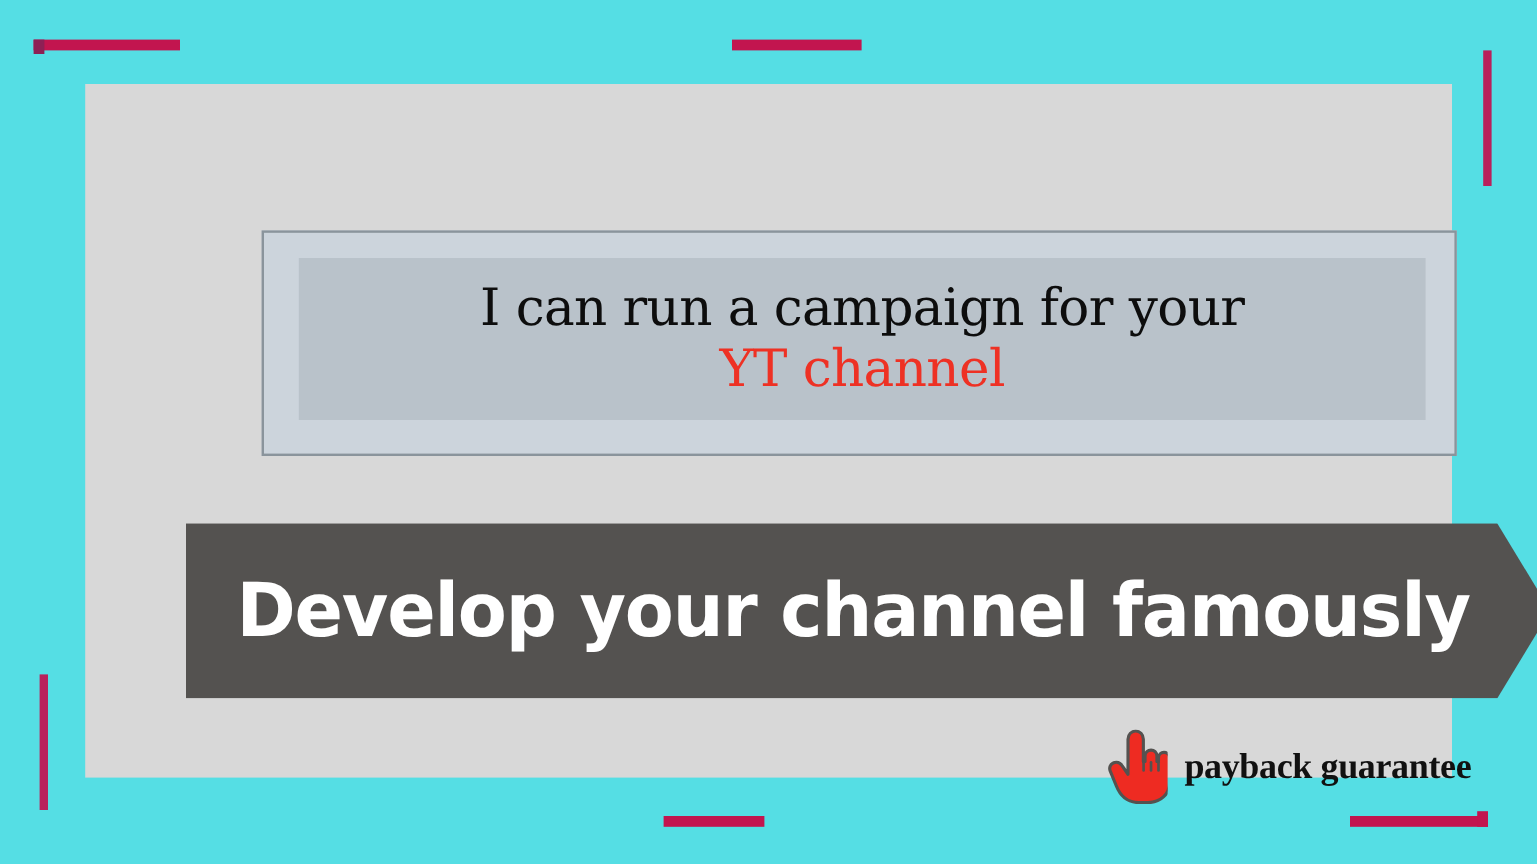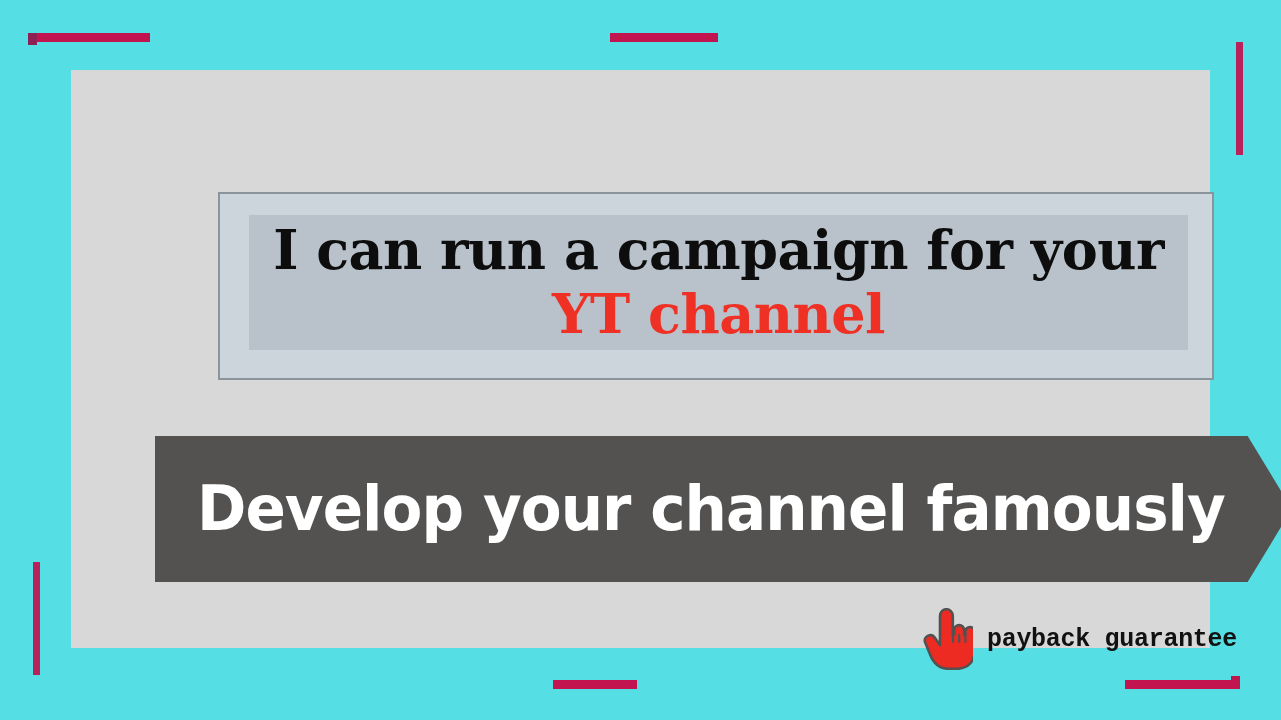--- a/index.html
+++ b/index.html
@@ -63,22 +63,22 @@
     position: absolute;
     left: 178px;
     top: 143px;
     width: 939px;
     height: 139px;
     display: flex;
     flex-direction: column;
     justify-content: center;
     align-items: center;
     font-family: "DejaVu Serif", "Liberation Serif", serif;
-    font-weight: bold;
-    font-size: 54px;
+    font-weight: normal;
+    font-size: 43px;
     line-height: 1.18;
     color: #0d0d0d;
     letter-spacing: -0.5px;
     white-space: nowrap;
   }
   #headline-line2 {
     color: #ee3124;
   }
 
   
@@ -111,23 +111,23 @@
   #guarantee {
     position: absolute;
     left: 852px;
     top: 538px;
     display: flex;
     align-items: center;
     gap: 14px;
   }
   #hand-icon { display: block; }
   #guarantee-text {
-    font-family: Liberation Mono, monospace;
+    font-family: Liberation Serif, serif;
     font-weight: bold;
-    font-size: 25px;
+    font-size: 30px;
     color: #111111;
     letter-spacing: -0.3px;
     white-space: nowrap;
   }
 </style>
 </head>
 <body>
 
 <div id="canvas">
 

